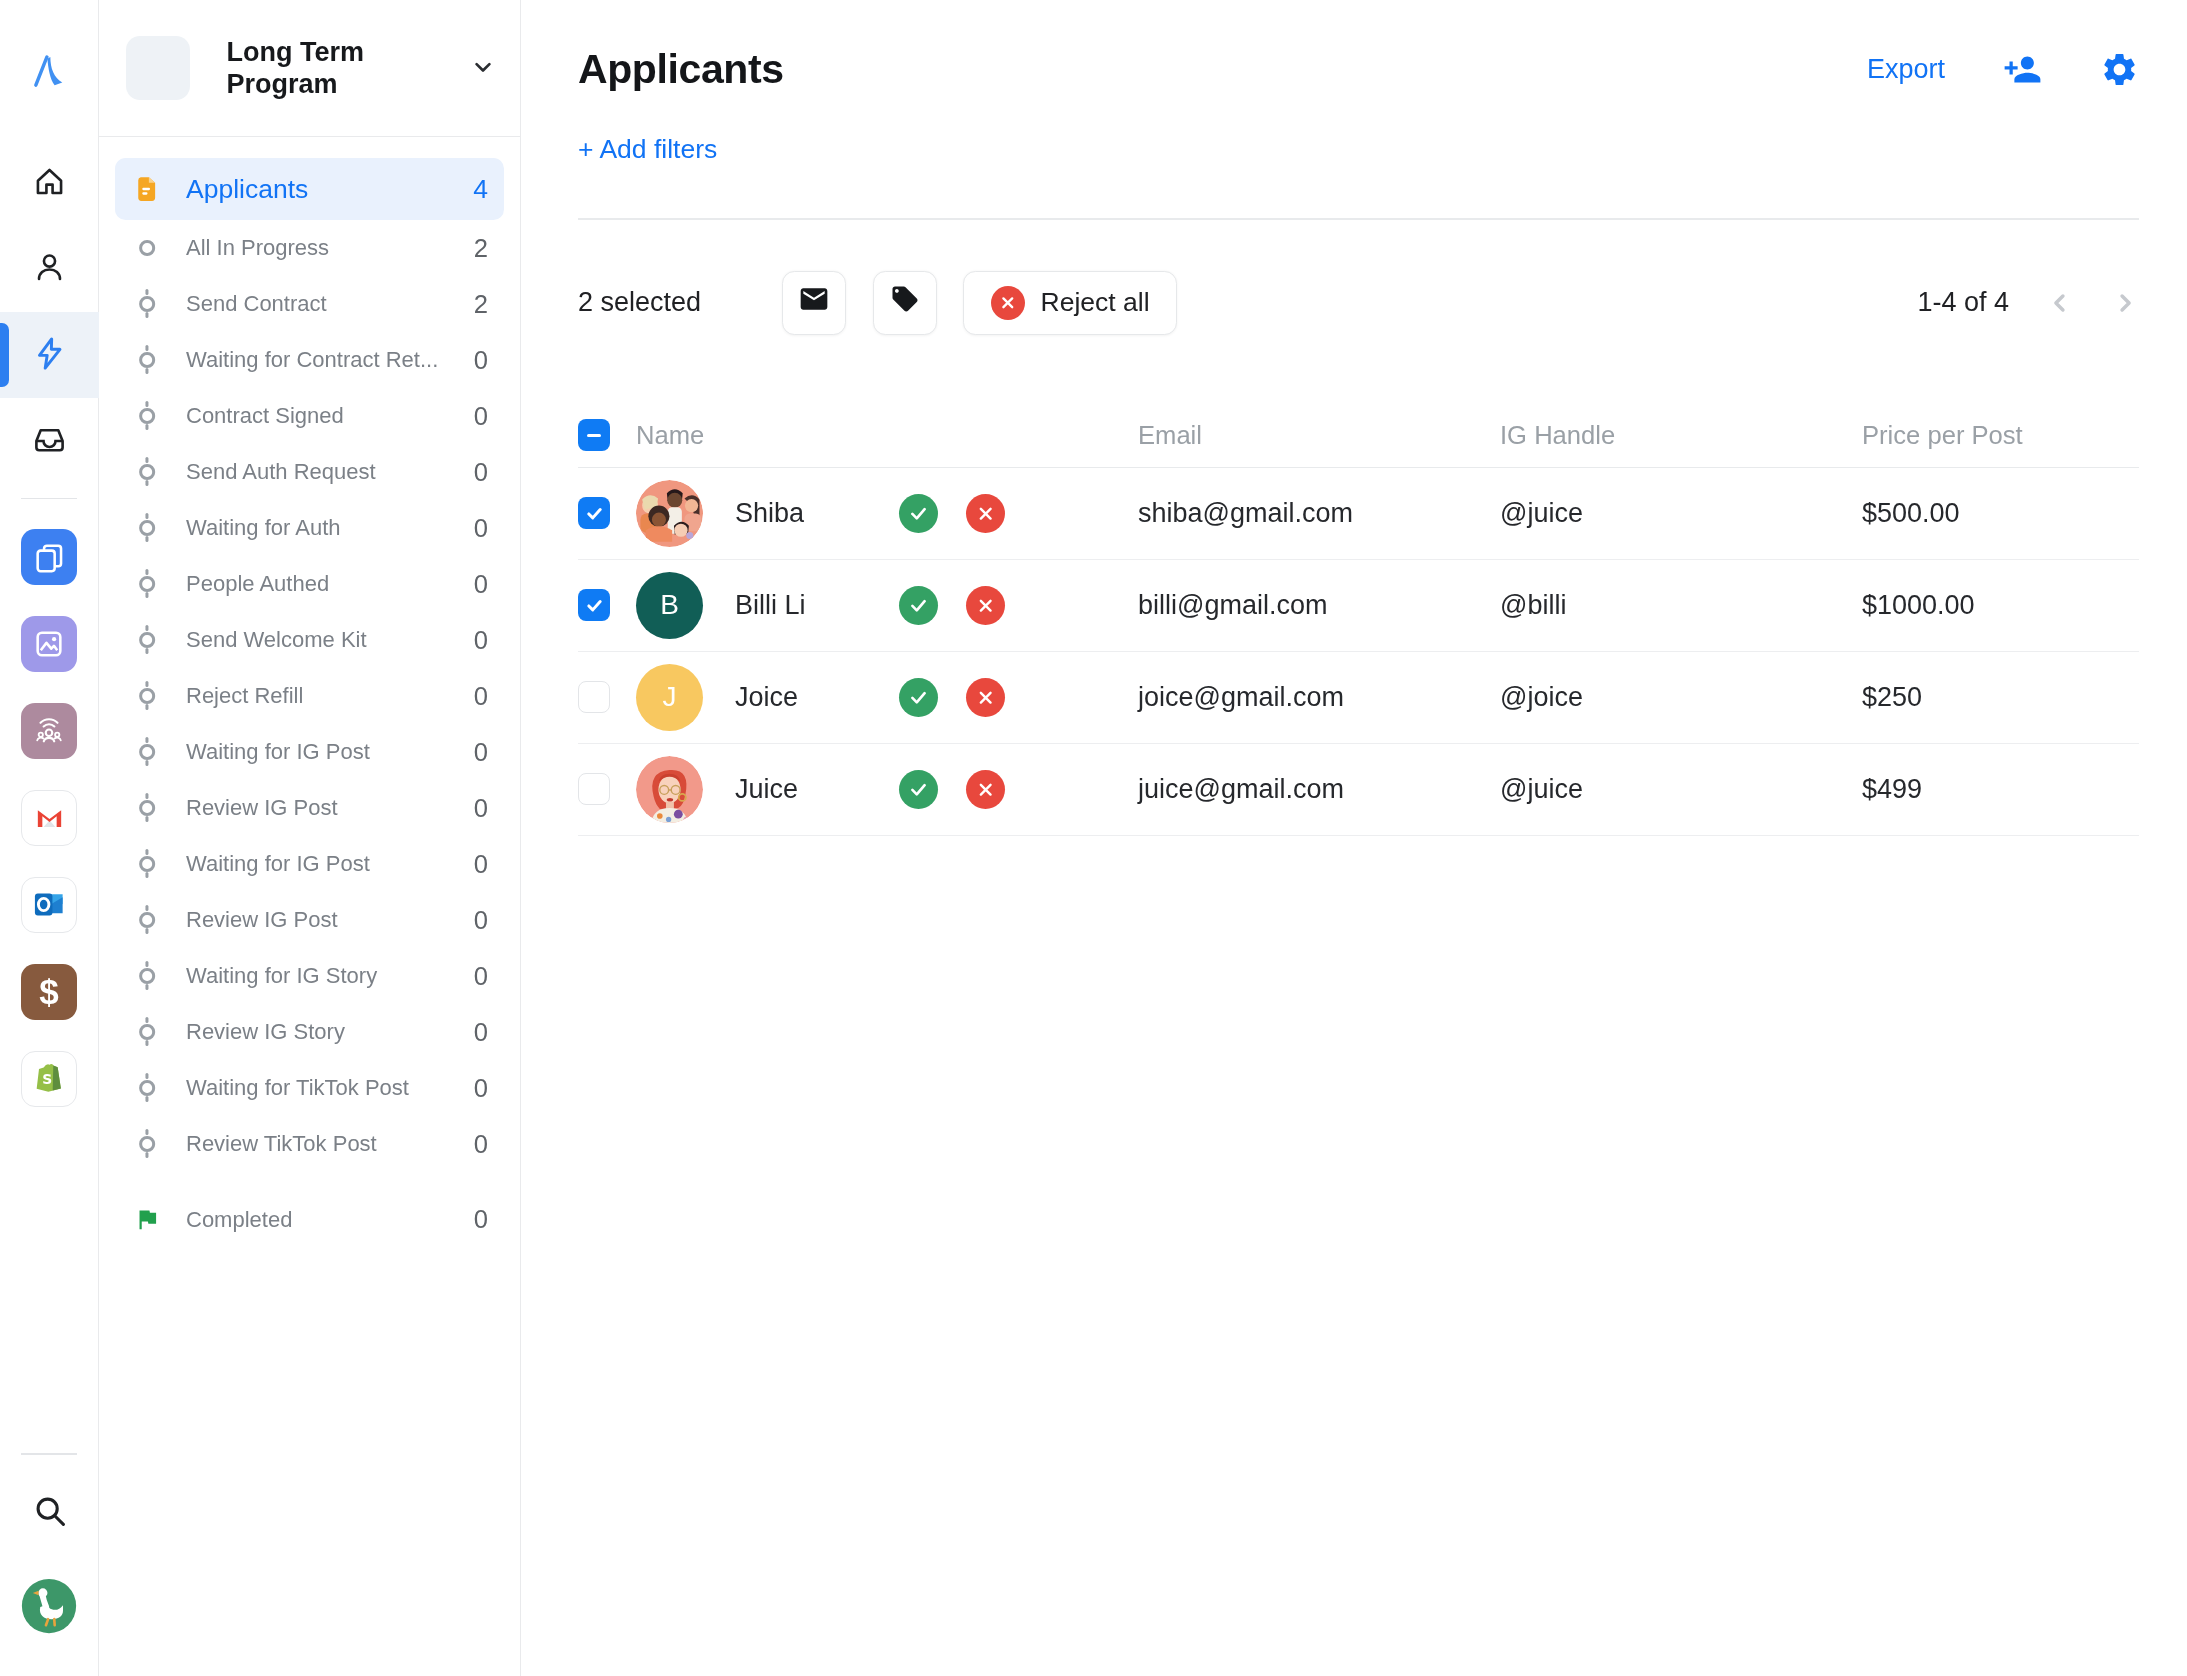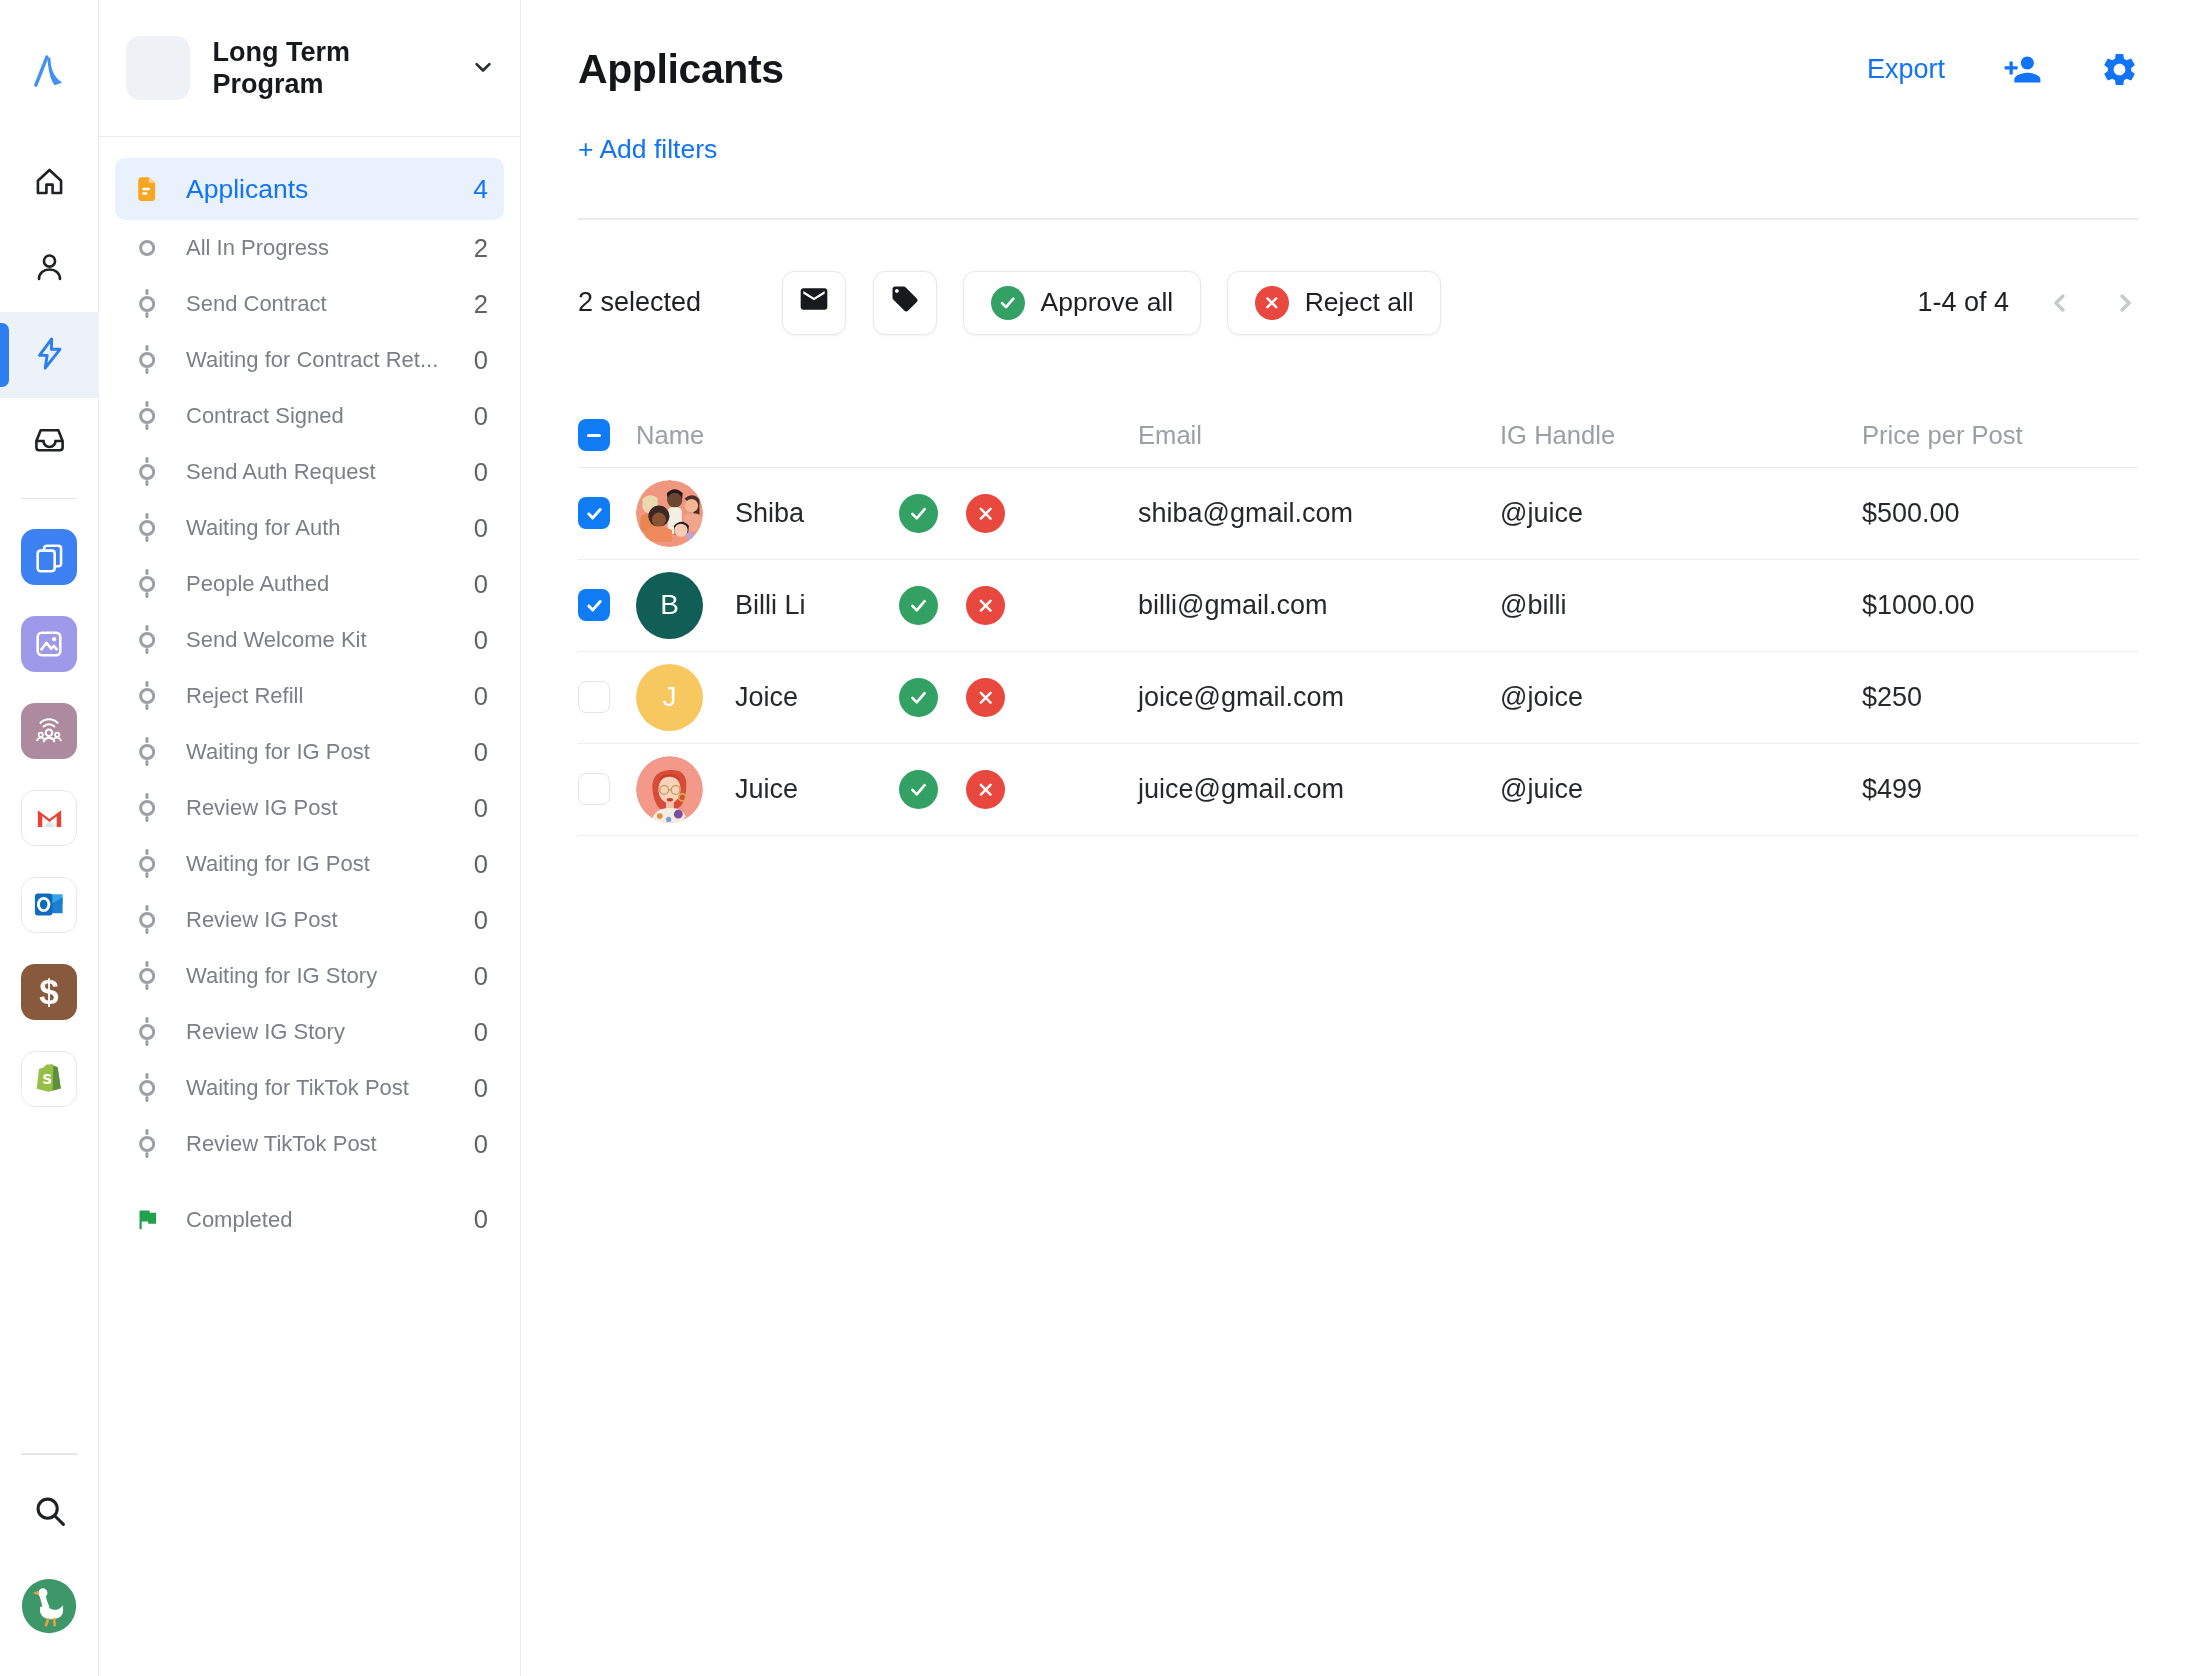--- a/index.html
+++ b/index.html
@@ -21,21 +21,21 @@
   .tile.blue{background:#3d80f1;}
   .tile.lavender{background:#9e99e9;}
   .tile.mauve{background:#ad8a9e;}
   .tile.brown{background:#875a3e;}
   .dollar-glyph{color:#fff;font-size:35px;font-weight:700;line-height:1;}
   .rail-spacer{flex:1;}
   .goose-cell{margin:23px 0 42px 0;width:56px;height:56px;cursor:pointer;}
 
   
   .sidebar{width:422px;flex:0 0 422px;border-right:0.9px solid #e9eaec;display:flex;flex-direction:column;background:#fff;}
-  .program{height:137px;flex:0 0 137px;border-bottom:0.9px solid #e9eaec;display:flex;align-items:center;padding:0 23px 0 26.5px;gap:23px;cursor:pointer;}
+  .program{height:137px;flex:0 0 137px;border-bottom:0.9px solid #e9eaec;display:flex;align-items:center;padding:0 23px 0 26.5px;gap:37px;cursor:pointer;}
   .program-thumb{width:64px;height:64px;border-radius:14px;background:#eef2f6;flex:0 0 64px;}
   .program-name{flex:1;font-size:27px;font-weight:700;color:#17191c;line-height:1.2;}
   .nav{padding:21px 16px 0 16px;}
   .nav-item{height:62px;display:flex;align-items:center;padding:0 16px;border-radius:10.6px;cursor:pointer;}
   .nav-item.active{background:#e9f1fd;}
   .nav-ic{width:32px;display:flex;justify-content:center;margin-right:23px;flex:0 0 32px;}
   .nav-label{flex:1;font-size:26.5px;font-weight:500;color:#1173f5;}
   .nav-count{font-size:26.5px;font-weight:500;color:#1173f5;}
   .group-head{height:64px;margin-top:10.6px;display:flex;align-items:center;padding:0 16px;cursor:pointer;}
   .group-label{flex:1;font-size:26.5px;font-weight:500;color:#3c4045;}
@@ -394,28 +394,20 @@
       <span class="sel-count">2 selected</span>
       <button class="tbtn icon-only">
         <span><svg width="32" height="32" viewBox="0 0 24 24">
               <path d="M20 4H4C2.9 4 2.01 4.9 2.01 6L2 18c0 1.1.9 2 2 2h16c1.1 0 2-.9 2-2V6c0-1.1-.9-2-2-2zm0 4l-8 5-8-5V6l8 5 8-5v2z" fill="#17191c"></path>
             </svg></span>
       </button>
       <button class="tbtn icon-only">
         <span><svg width="30" height="30" viewBox="0 0 24 24">
               <path d="M21.41 11.58l-9-9C12.05 2.22 11.55 2 11 2H4c-1.1 0-2 .9-2 2v7c0 .55.22 1.05.59 1.42l9 9c.36.36.86.58 1.41.58s1.05-.22 1.41-.59l7-7c.37-.36.59-.86.59-1.41s-.22-1.06-.59-1.42zM5.5 7C4.67 7 4 6.33 4 5.5S4.67 4 5.5 4 7 4.67 7 5.5 6.33 7 5.5 7z" fill="#17191c"></path>
             </svg></span>
-      </button>
-      <button class="tbtn">
-        <span class="badge green">
-            <svg width="19.4" height="19.4" viewBox="0 0 24 24">
-              <path d="M5 12.5 L10 17.5 L19 7" stroke="#fff" stroke-width="3.2" fill="none" stroke-linecap="round" stroke-linejoin="round"></path>
-            </svg>
-          </span>
-        <span>Approve all</span>
       </button>
       <button class="tbtn">
         <span class="badge red">
             <svg width="17.6" height="17.6" viewBox="0 0 24 24">
               <path d="M6 6 L18 18 M18 6 L6 18" stroke="#fff" stroke-width="3.2" stroke-linecap="round"></path>
             </svg>
           </span>
         <span>Reject all</span>
       </button>
       <div class="pager">

